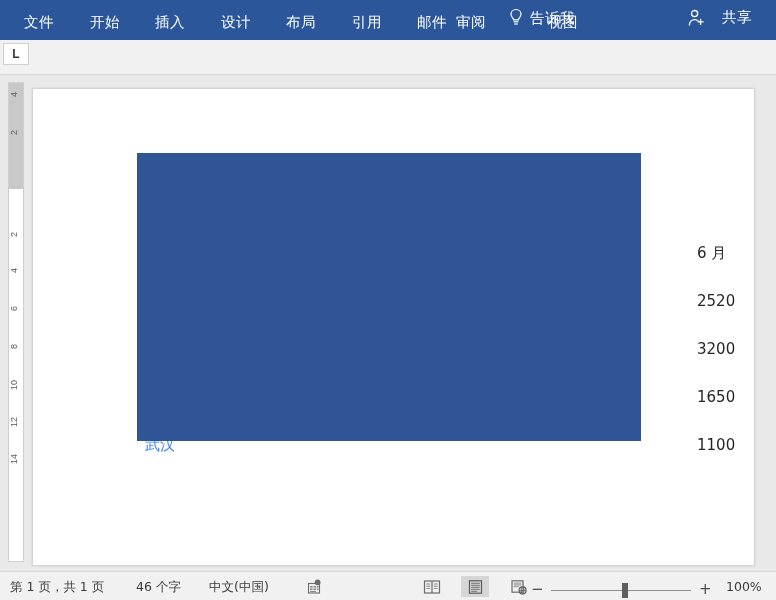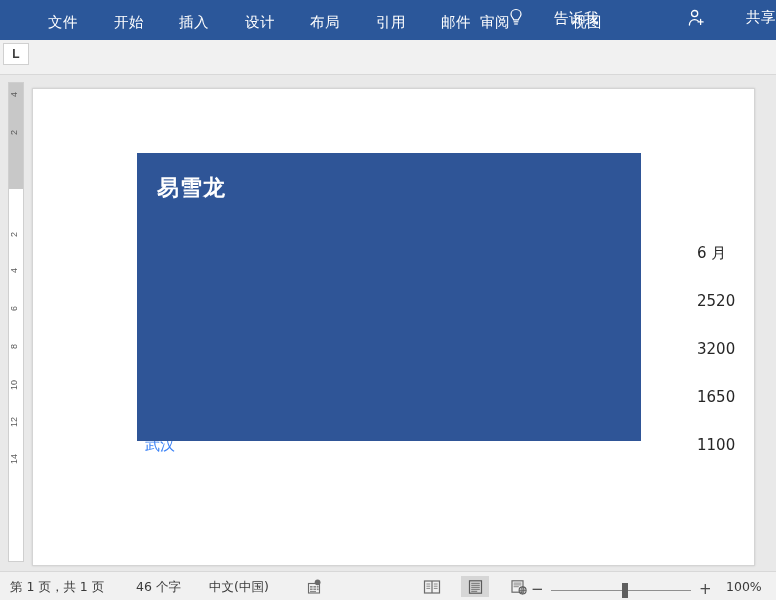--- a/index.html
+++ b/index.html
@@ -14,21 +14,20 @@
   
   .ribbon {
     position: absolute; left: 0; top: 0; width: 776px; height: 40px;
     background: #2b579a;
     display: flex; align-items: center;
   }
   .tab {
     color: #ffffff; font-size: 14.5px; line-height: 1;
     padding: 4px 2px; white-space: nowrap; cursor: default;
     letter-spacing: .5px;
-    margin-left: 24px;
   }
   .tab-item { position: absolute; top: 11px; }
   .tellme-wrap { position: absolute; top: 8px; left: 508px; display: flex; align-items: center; gap: 6px; }
   .share-wrap  { position: absolute; top: 8px; left: 687px; display: flex; align-items: center; gap: 16px; }
   .bulb { width: 16px; height: 20px; display: block; }
   .person { width: 19px; height: 19px; display: block; }
 
   
   .hruler {
     position: absolute; left: 0; top: 40px; width: 776px; height: 35px;
@@ -277,21 +276,20 @@
         <div class="cell-region">北京</div>
         <div class="cell-value">1650</div>
       </div>
       <div class="tbl-row">
         <div class="cell-region">武汉</div>
         <div class="cell-value">1100</div>
       </div>
     </div>
 
     <div class="cover" style="left:104px; top:64px;">
-      <div class="cover-logo">易雪龙</div>
     </div>
 
   </div>
 
   <div class="statusbar">
     <div class="sb-item" style="left:10px">第 1 页，共 1 页</div>
     <div class="sb-item" style="left:136px">46 个字</div>
     <div class="sb-item" style="left:209px">中文(中国)</div>
 
     <div class="sb-icon-btn" style="left:300px">

